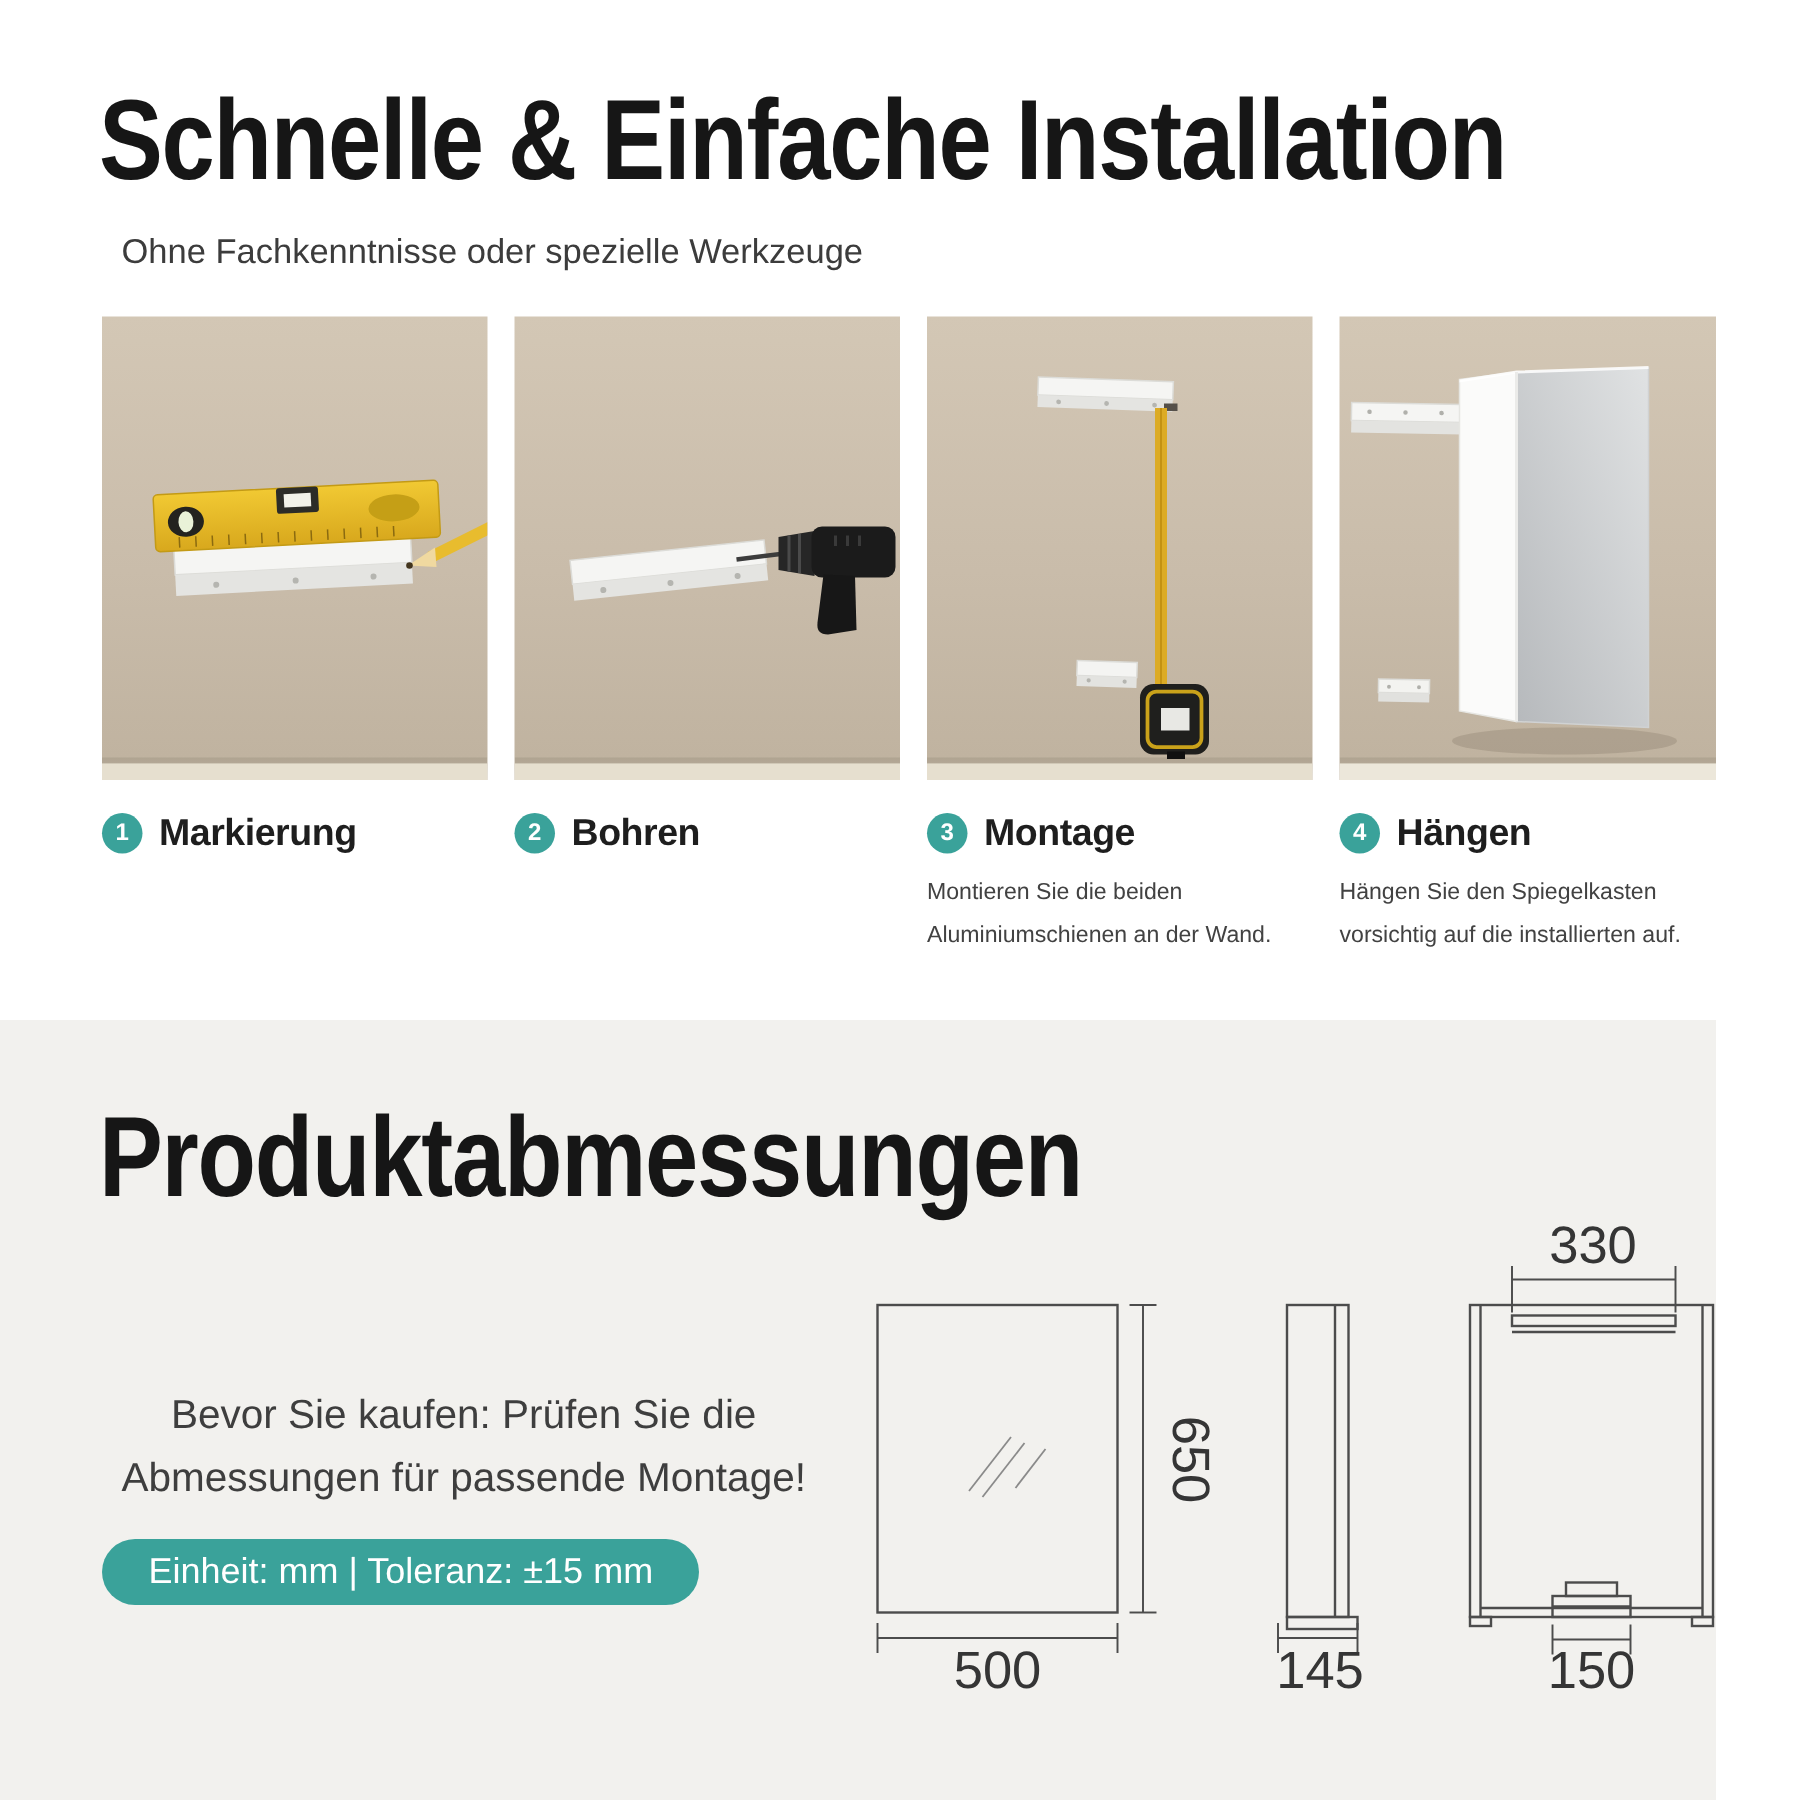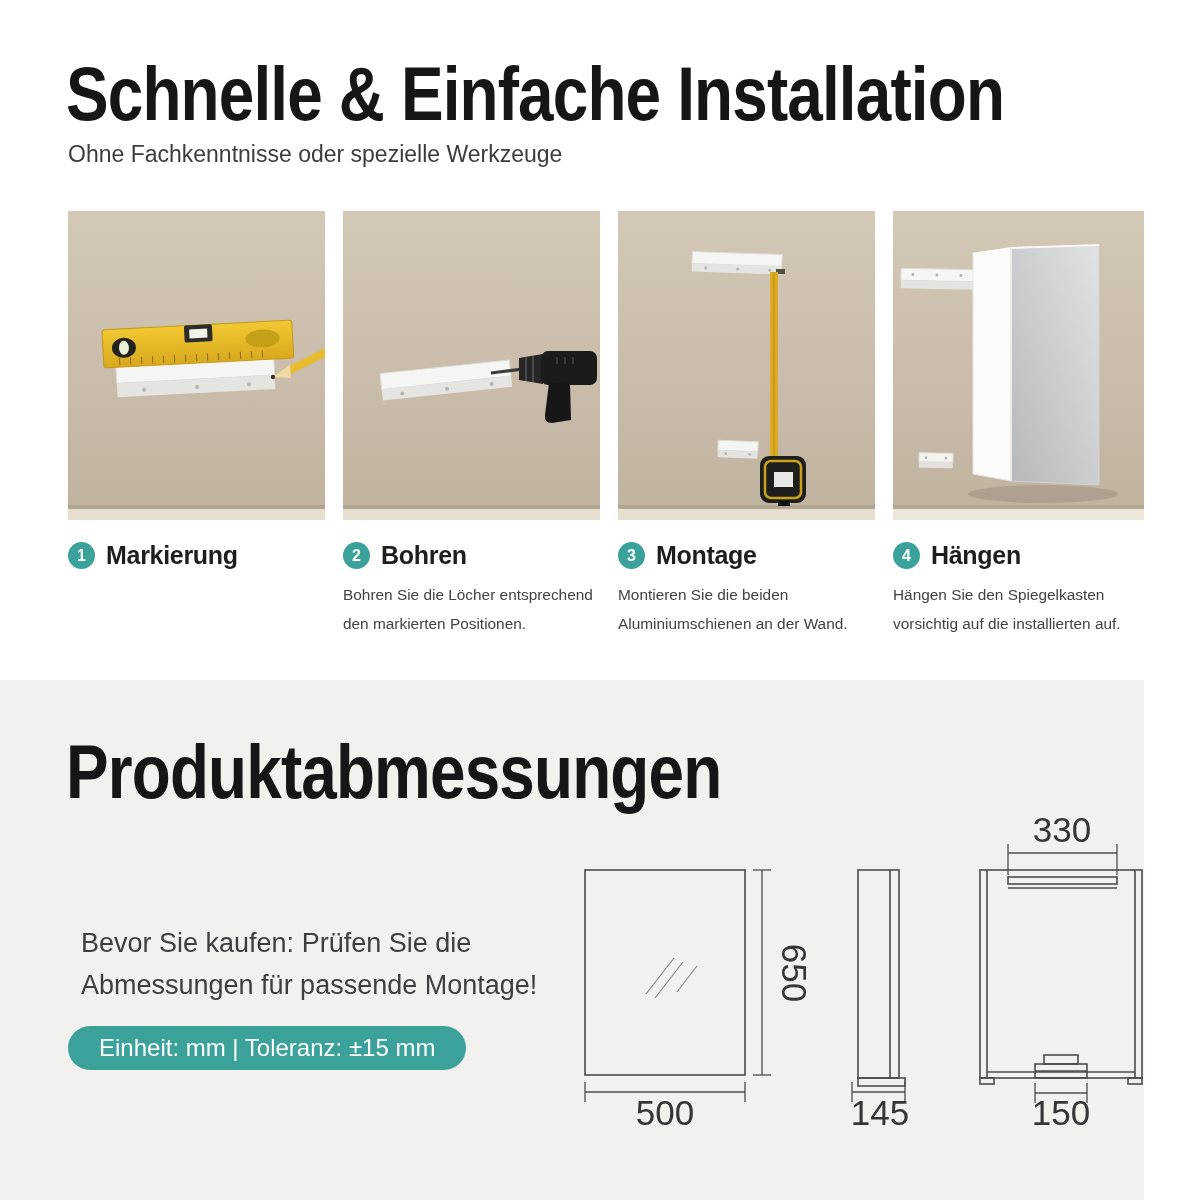--- a/index.html
+++ b/index.html
@@ -3,34 +3,34 @@
 <meta charset="utf-8">
 <style>
   html,body{margin:0;padding:0;}
   .page{position:relative;width:1144px;height:1200px;background:#be185d;overflow:hidden;
         font-family:"Liberation Sans","DejaVu Sans",sans-serif;color:#1a1a1a;}
   
   .sec-install{position:absolute;left:0;top:0;width:1200px;height:680px;background:#ffffff;}
   .main-title{position:absolute;left:66px;top:56px;margin:0;font-size:76px;font-weight:700;
               color:#161616;letter-spacing:-1px;white-space:nowrap;
               transform:scaleX(.84);transform-origin:left top;line-height:1.0;}
-  .sub-title{position:absolute;left:68px;top:141px;margin:0;font-size:23px;color:#3c3c3c;}
+  .sub-title{position:absolute;left:68px;top:141px;margin:13px;font-size:23px;color:#3c3c3c;}
   .panels{position:absolute;left:68px;top:211px;display:flex;gap:18px;}
   .panel{width:257px;height:309px;position:relative;overflow:hidden;
          background:linear-gradient(180deg,#d3c7b5 0%,#c9bcaa 55%,#c0b3a0 95%,#cfc6b5 100%);}
   .panel svg{display:block;}
   .steps{position:absolute;left:68px;top:541px;display:flex;gap:18px;}
   .step{width:257px;}
   .step-head{display:flex;align-items:center;gap:11px;margin:0 0 11px 0;}
   .badge{width:27px;height:27px;border-radius:50%;background:#3aa29a;color:#ffffff;
          font-size:16px;font-weight:700;display:flex;align-items:center;justify-content:center;flex:0 0 27px;}
   .step-title{margin:0;font-size:25px;font-weight:700;color:#1e1e1e;letter-spacing:-0.3px;text-align:center;}
   .step-desc{margin:0;font-size:15.4px;line-height:1.85;color:#424242;white-space:pre-line;}
   
-  .sec-dims{position:absolute;left:0;top:680px;width:1200px;height:520px;background:#f2f1ee;}
+  .sec-dims{position:absolute;left:0;top:680px;width:1200px;height:520px;background:#f2f1ee;text-align:center;}
   .dims-title{position:absolute;left:66px;top:54px;margin:0;font-size:76px;font-weight:700;
               color:#161616;letter-spacing:-1px;white-space:nowrap;
               transform:scaleX(.84);transform-origin:left top;line-height:1.0;}
   .dims-note{position:absolute;left:81px;top:243px;margin:0;font-size:27px;line-height:1.55;
              color:#3e3e3e;white-space:pre-line;}
   .unit-pill{position:absolute;left:68px;top:346px;background:#3aa29a;color:#ffffff;
              font-size:24px;padding:8px 31px;border-radius:30px;display:inline-block;}
   .drawing{position:absolute;left:560px;top:130px;}
   .drawing text{font-family:"Liberation Sans","DejaVu Sans",sans-serif;font-size:35px;fill:#353535;}
 </style>
@@ -181,22 +181,20 @@
         <div class="step-head">
           <span class="badge">1</span>
           <h3 class="step-title">Markierung</h3>
         </div>
       </div>
       <div class="step">
         <div class="step-head">
           <span class="badge">2</span>
           <h3 class="step-title">Bohren</h3>
         </div>
-        <p class="step-desc">Bohren Sie die Löcher entsprechend
-den markierten Positionen.</p>
       </div>
       <div class="step">
         <div class="step-head">
           <span class="badge">3</span>
           <h3 class="step-title">Montage</h3>
         </div>
         <p class="step-desc">Montieren Sie die beiden
 Aluminiumschienen an der Wand.</p>
       </div>
       <div class="step">

